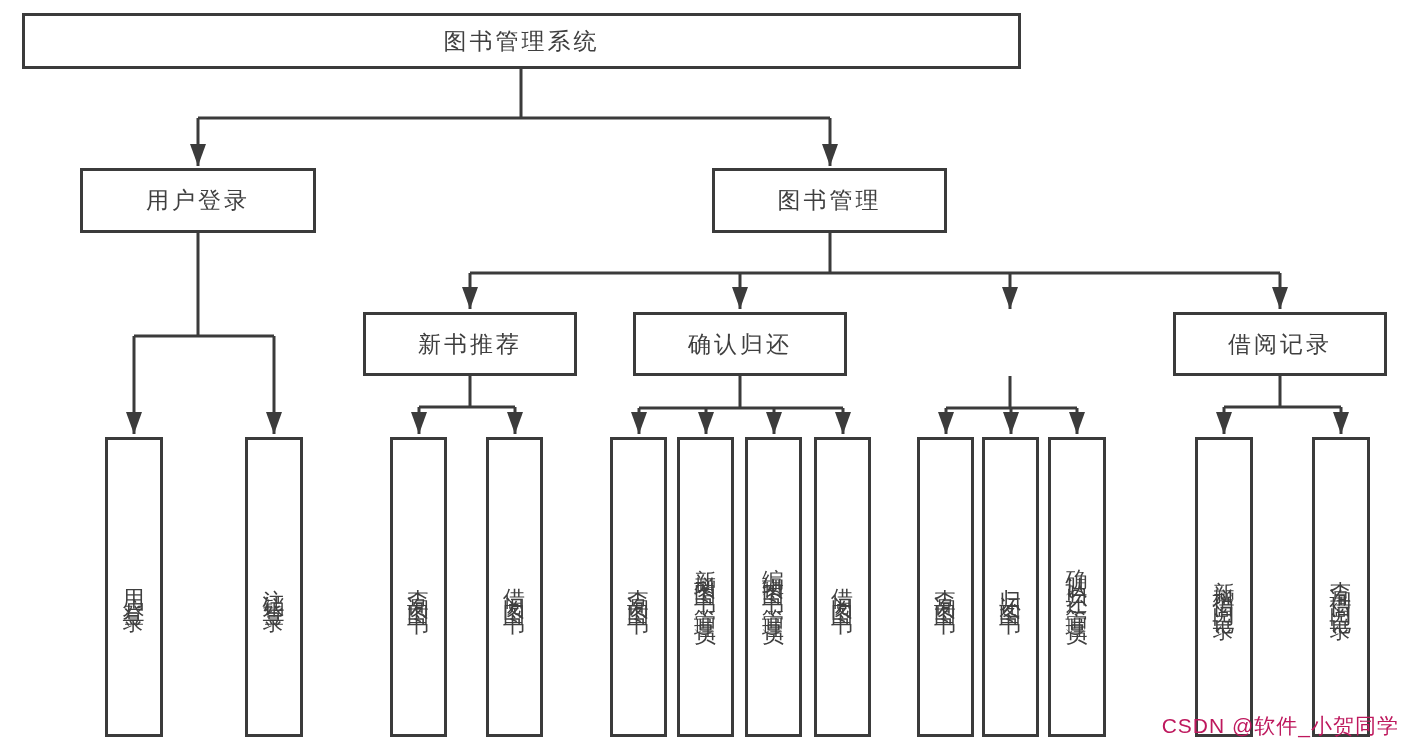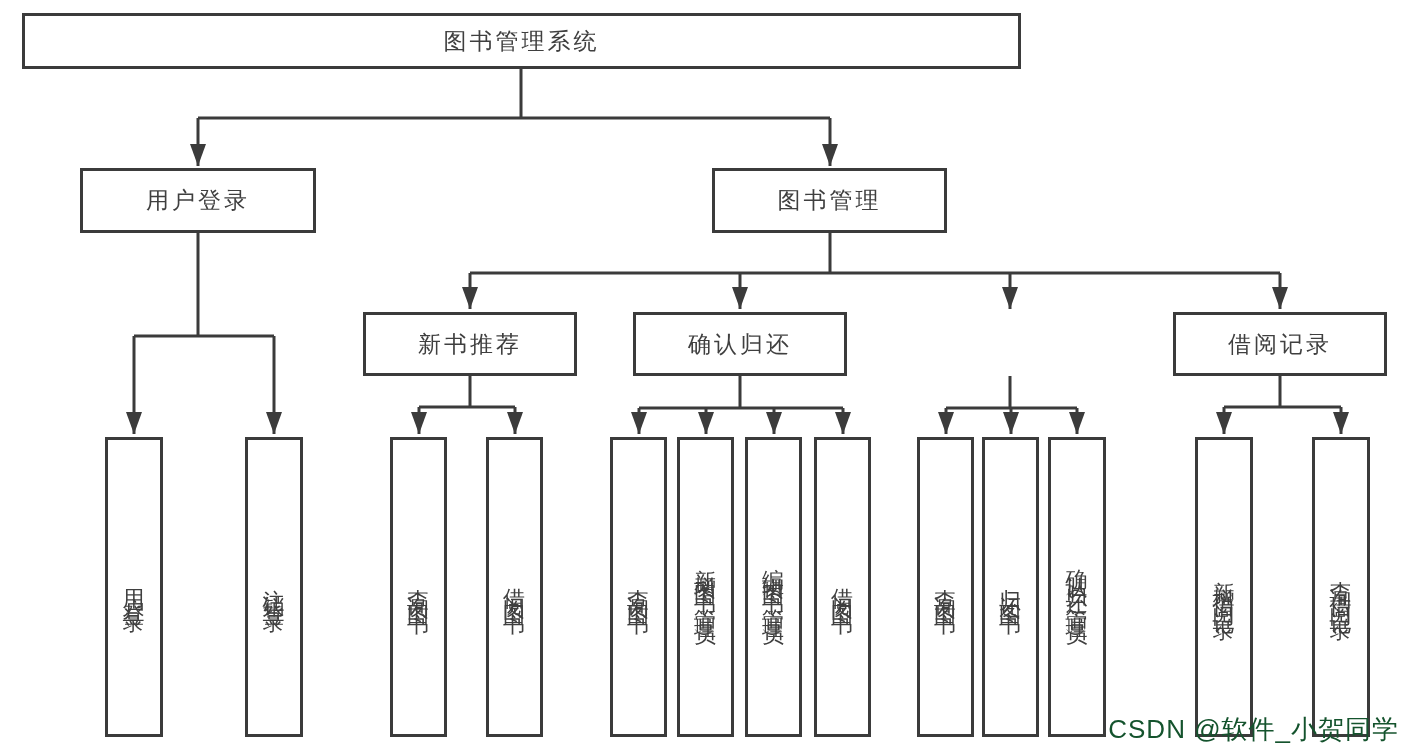--- a/index.html
+++ b/index.html
@@ -64,23 +64,23 @@
   .l-bw-borrow { left: 814px;  width: 57px; }
   .l-cu-query  { left: 917px;  width: 57px; }
   .l-cu-return { left: 982px;  width: 57px; }
   .l-cu-confirm{ left: 1048px; width: 58px; }
   .l-re-add    { left: 1195px; width: 58px; }
   .l-re-query  { left: 1312px; width: 58px; }
   .watermark {
     position: absolute;
     right: 6px;
     top: 712px;
-    font-size: 26px;
+    font-size: 21px;
     letter-spacing: 1px;
-    color: #14532d;
+    color: #be185d;
     white-space: nowrap;
   }
 </style>
 </head>
 <body>
 
 <div class="canvas">
 
   <svg class="connectors" viewBox="0 0 1405 747" xmlns="http://www.w3.org/2000/svg">
     <defs>

